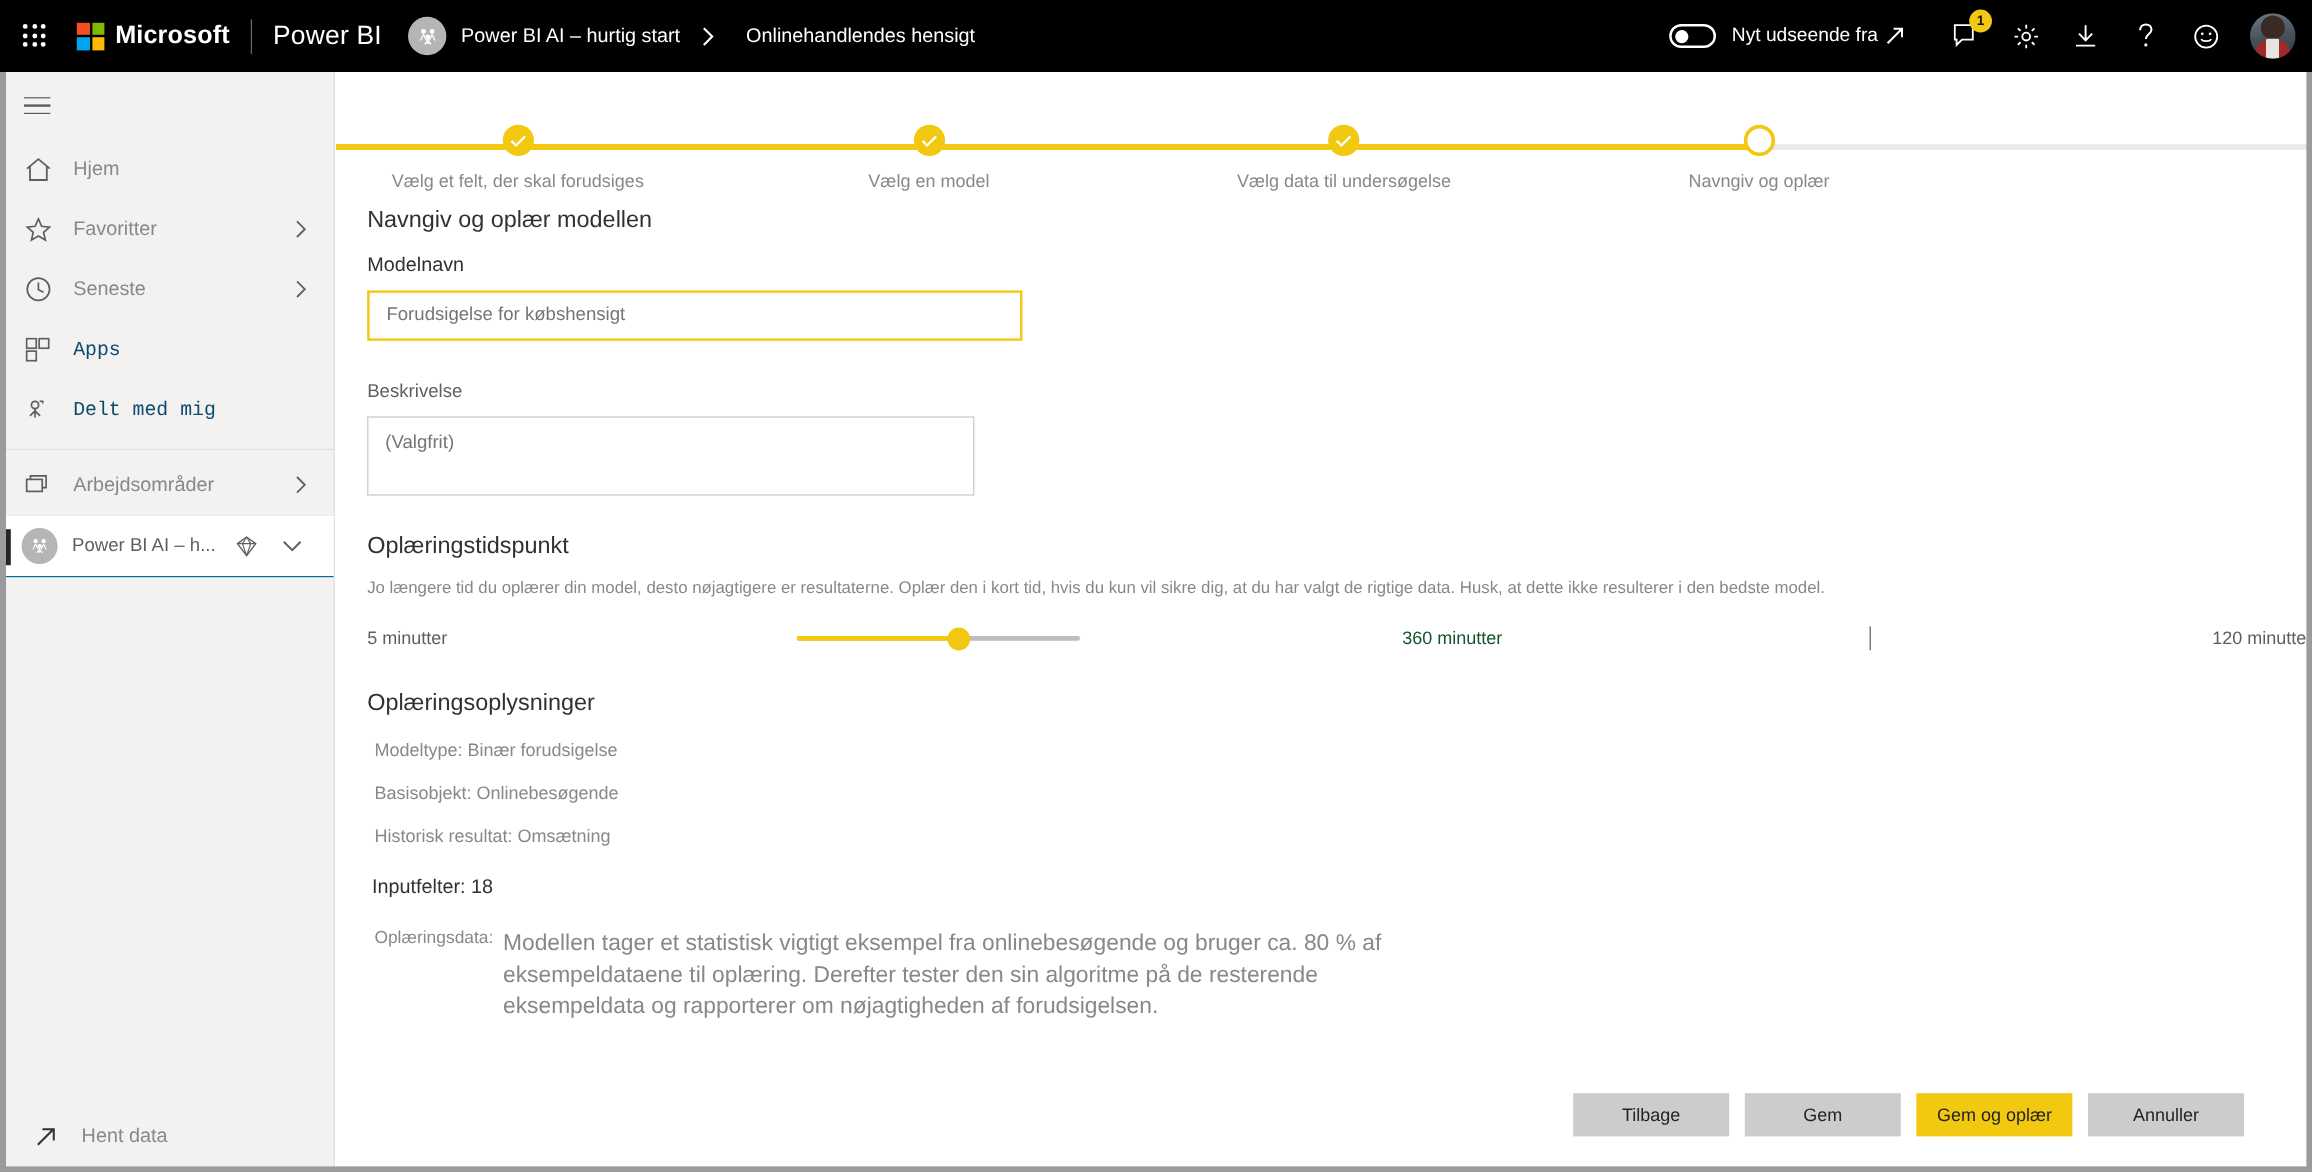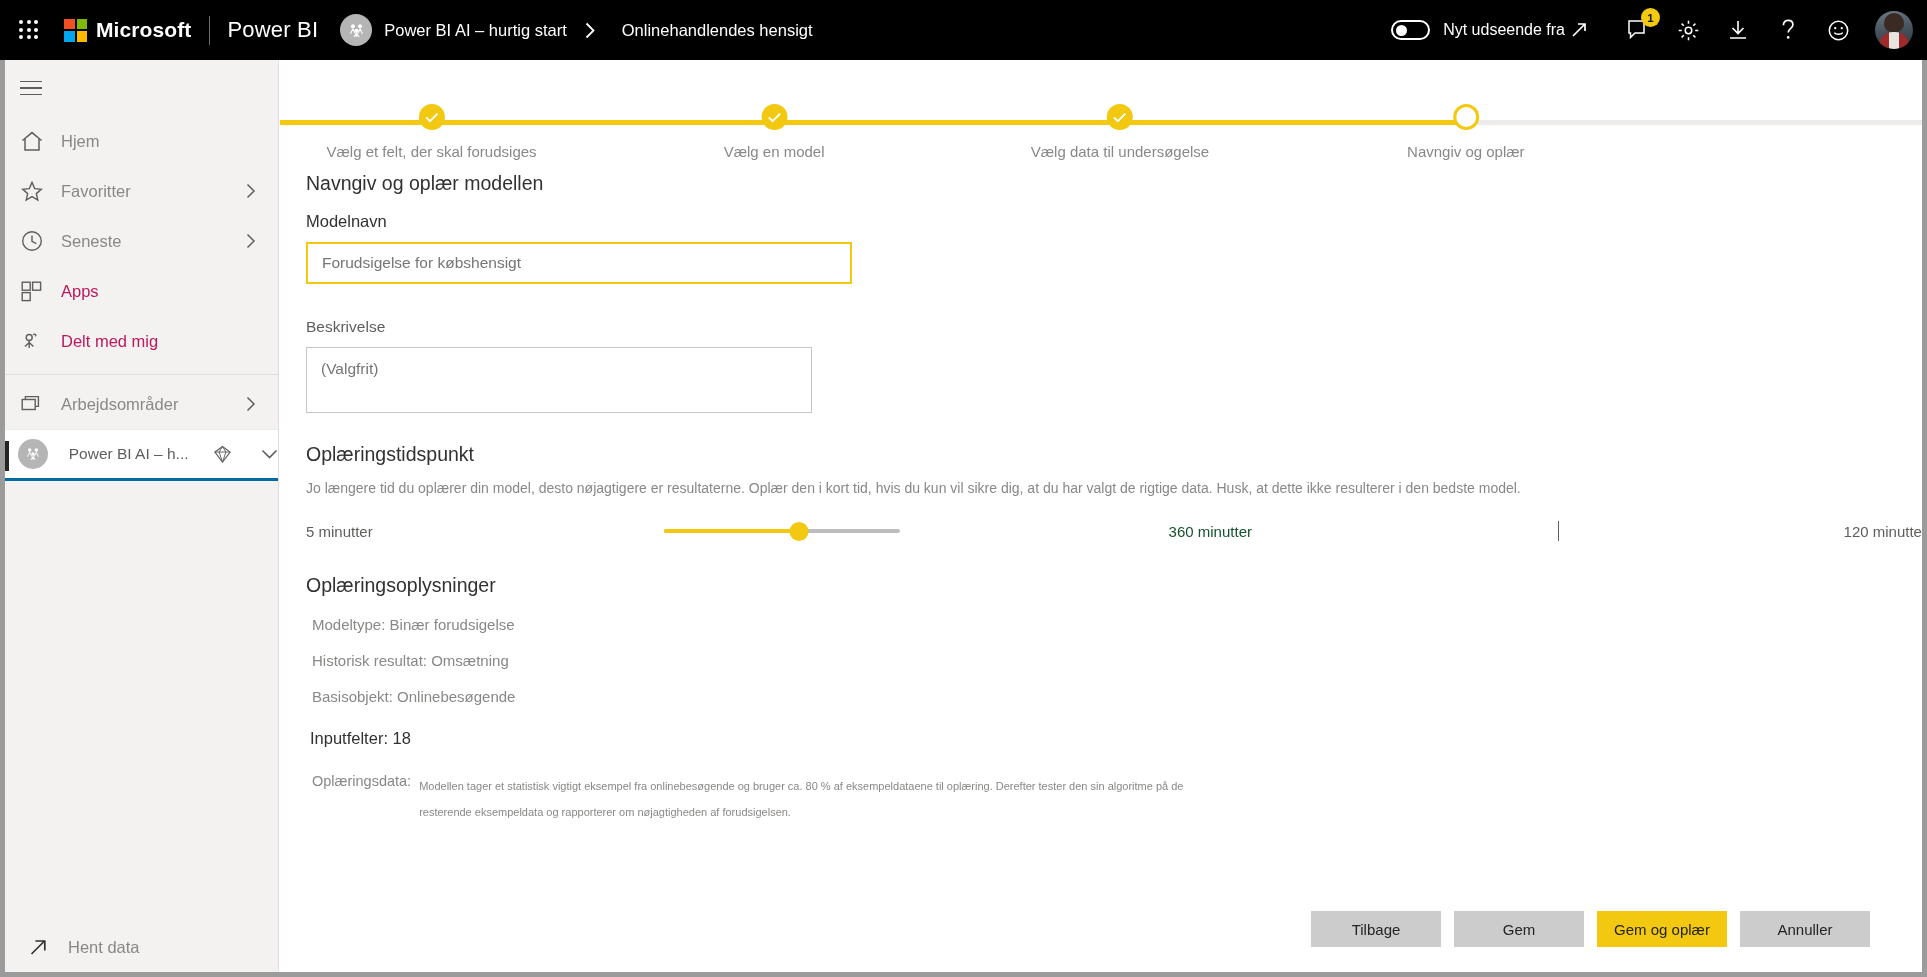--- a/index.html
+++ b/index.html
@@ -67,26 +67,26 @@
     display: flex; flex-direction: column;
   }
   .hamburger { height: 56px; display:flex; align-items:center; padding-left: 20px; cursor:pointer; }
   .ham-lines { width: 22px; }
   .ham-lines i { display:block; height:1.6px; background:#605e5c; margin: 5px 0; }
   .nav-item {
     height: 50px; display: flex; align-items: center; padding-left: 21px; cursor: pointer; position: relative;
   }
   .nav-ico { width: 30px; display:flex; align-items:center; justify-content:flex-start; flex: 0 0 30px; }
   .nav-label { font-size: 16.5px; color: #8a8886; margin-left: 10px; white-space: nowrap; }
-  .nav-label.strong { color: #be185d; }
+  .nav-label.strong { color: #0c4a6e; font-family: Liberation Mono, monospace; }
   .nav-chev { margin-left: auto; margin-right: 22px; display:flex; align-items:center; }
   .nav-divider { height:1px; background:#e1dfdd; margin: 8px 0 4px 0; }
   .ws-item {
     height: 52px; display:flex; align-items:center; background:#ffffff; position:relative; cursor:pointer;
-    border-top: 1px solid #edebe9; border-bottom: 3px solid #0369a1; justify-content: space-between;
+    border-top: 1px solid #edebe9; border-bottom: 1px solid #0369a1;
   }
   .ws-bar { position:absolute; left: 5px; top: 11px; width: 4px; height: 30px; background:#252423; }
   .ws-avatar { width:30px; height:30px; border-radius:50%; background:#b5b5b5; margin-left: 18px; display:flex; align-items:center; justify-content:center; }
   .ws-label { font-size: 15.5px; color:#605e5c; margin-left: 12px; white-space:nowrap; }
   .ws-ico { margin-left: 16px; display:flex; align-items:center; }
   .ws-chev { margin-left: 20px; display:flex; align-items:center; }
   .nav-spacer { flex: 1 1 auto; }
   .getdata { height: 60px; display:flex; align-items:center; padding-left: 28px; cursor:pointer; border-top:1px solid transparent; }
 
   
@@ -132,21 +132,21 @@
   .track-thumb { position:absolute; width: 19px; height: 19px; border-radius:50%; background:#F2C811; transform: translateX(-50%); }
   .slider-max { font-size: 15px; color:#14532d; margin-left: 20px; }
   .slider-sep { width: 1px; height: 20px; background:#605e5c; margin: 0 36px 0 58px; }
   .slider-value { font-size: 15px; color:#605e5c; }
 
   
   .detail-line { font-size: 15px; color:#8a8886; margin-top: 19px; padding-left: 6px; }
   .detail-strong { font-size: 16.5px; color: #323130; margin-top: 24px; padding-left: 4px; }
   .train-block { display:flex; margin-top: 25px; padding-left: 6px; }
   .train-key { font-size: 14.5px; color:#8a8886; white-space:nowrap; }
-  .train-body { font-size: 11px; color:#8a8886; margin-left: 8px; max-width: 800px; line-height: 26px; }
+  .train-body { font-size: 19px; color:#8a8886; margin-left: 8px; max-width: 800px; line-height: 26px; }
 
   
   #footer {
     position: absolute; left: 0; bottom: 0; width: 1647px; height: 96px;
     display:flex; align-items:center; justify-content:flex-end; padding-right: 57px; gap: 13px;
   }
   .btn {
     min-width: 130px; height: 36px; border: none; cursor:pointer;
     background:#cccccc; color:#252423; font-size: 15px;
     font-family: "Liberation Sans", sans-serif; padding: 0 16px;
@@ -455,22 +455,22 @@
         <span class="track-thumb" style="left:57%;"></span>
       </span>
       <span class="slider-max">360 minutter</span>
       <span class="slider-sep"></span>
       <span class="slider-value">120 minutter</span>
     </div>
 
     <div class="h-section" style="margin-top:30px; margin-bottom:0;">Oplæringsoplysninger</div>
 
     <div class="detail-line">Modeltype: Binær forudsigelse</div>
+    <div class="detail-line">Basisobjekt: Onlinebesøgende</div>
     <div class="detail-line">Historisk resultat: Omsætning</div>
-    <div class="detail-line">Basisobjekt: Onlinebesøgende</div>
     <div class="detail-strong">Inputfelter: 18</div>
 
     <div class="train-block">
       <span class="train-key">Oplæringsdata:</span>
       <span class="train-body">Modellen tager et statistisk vigtigt eksempel fra onlinebesøgende og bruger ca. 80 % af eksempeldataene til oplæring. Derefter tester den sin algoritme på de resterende eksempeldata og rapporterer om nøjagtigheden af forudsigelsen.</span>
     </div>
   </div>
 
   <div id="footer">
     <button class="btn">Tilbage</button>

